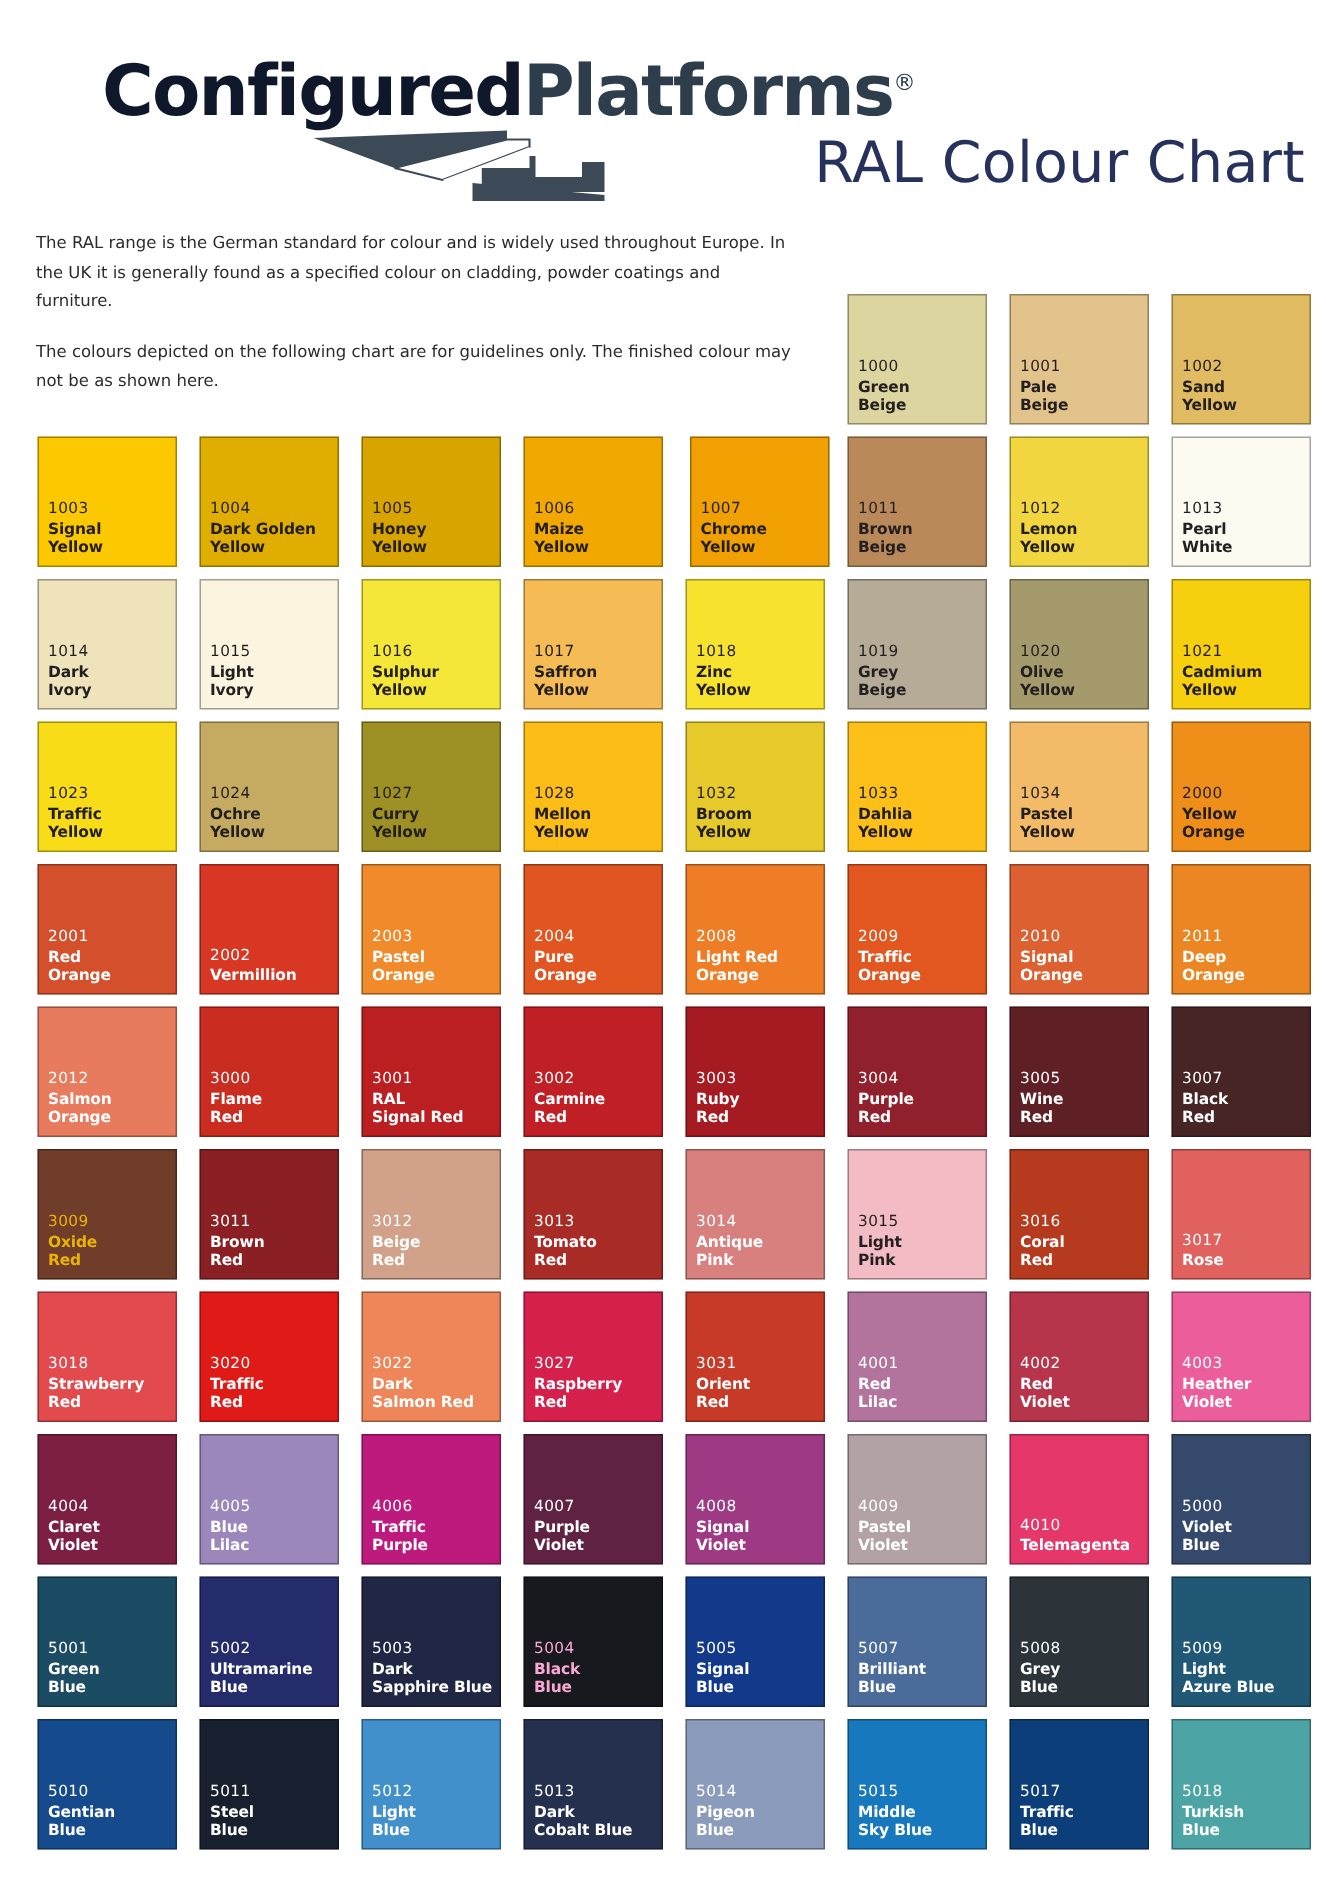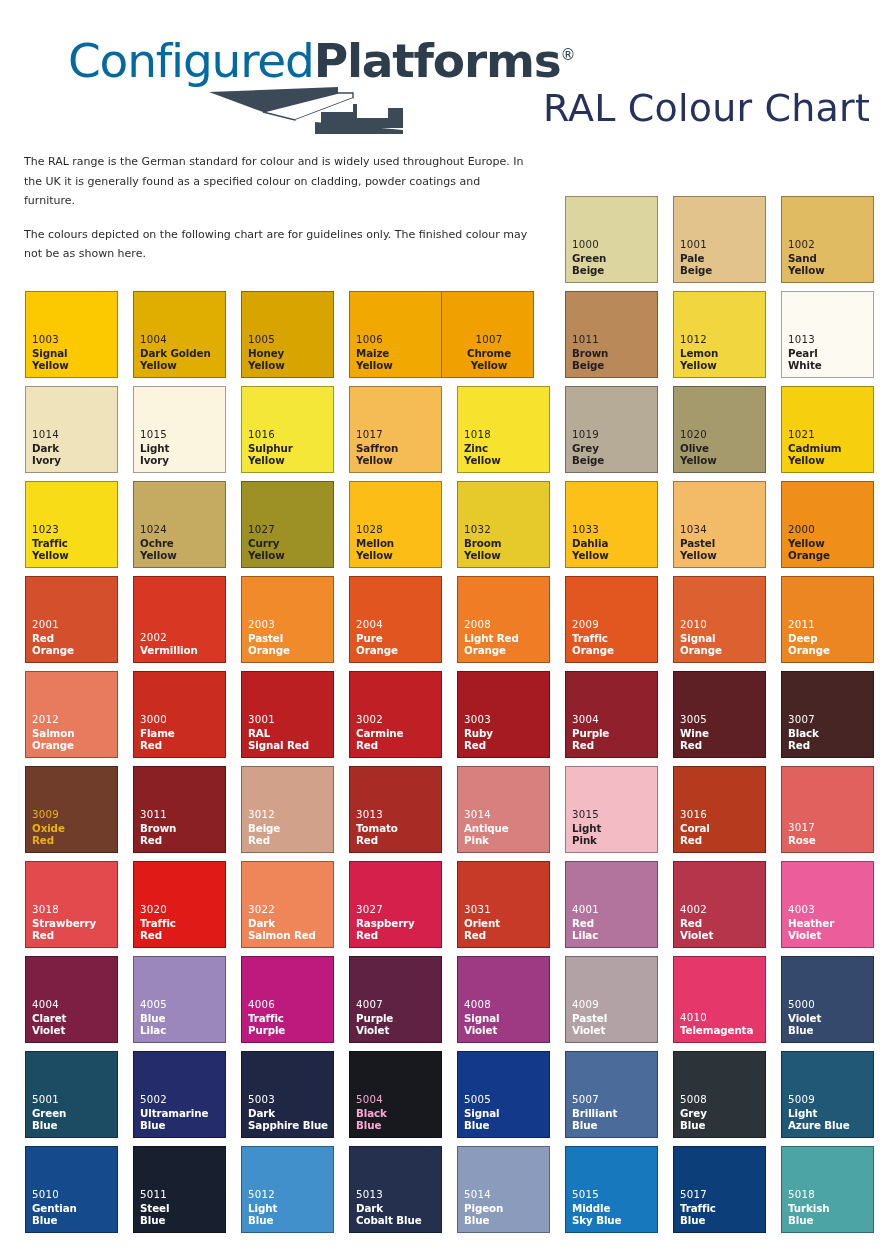--- a/index.html
+++ b/index.html
@@ -37,22 +37,22 @@
 
   #logo-wordmark {
     position: absolute;
     left: 0; top: 0;
     white-space: nowrap;
     font-size: 47px;
     line-height: 58px;
     letter-spacing: -1.2px;
   }
   #logo-word-1 {
-    color: #0369a1;
-    font-weight: 400;
+    color: #0f172a;
+    font-weight: 700;
     font-family: "DejaVu Sans", sans-serif;
   }
   #logo-word-2 {
     color: #2d3d4c;
     font-weight: 700;
     font-family: "DejaVu Sans", sans-serif;
   }
   #logo-reg {
     color: #2d3d4c;
     font-size: 15px;
@@ -211,21 +211,21 @@
           <span class="swatch-name">Yellow</span>
         </div>
       </div>
       <div class="swatch" style="left: 349px; top: 291px; background: rgb(241, 168, 0);">
         <div class="swatch-labels" style="color: rgb(35, 31, 32);">
           <span class="swatch-code">1006</span>
           <span class="swatch-name">Maize</span>
           <span class="swatch-name">Yellow</span>
         </div>
       </div>
-      <div class="swatch" style="left: 441px; top: 291px; background: rgb(240, 160, 0); text-align: center;">
+      <div class="swatch" style="left: 460px; top: 291px; background: rgb(240, 160, 0);">
         <div class="swatch-labels" style="color: rgb(35, 31, 32);">
           <span class="swatch-code">1007</span>
           <span class="swatch-name">Chrome</span>
           <span class="swatch-name">Yellow</span>
         </div>
       </div>
       <div class="swatch" style="left: 565px; top: 291px; background: rgb(185, 137, 90);">
         <div class="swatch-labels" style="color: rgb(35, 31, 32);">
           <span class="swatch-code">1011</span>
           <span class="swatch-name">Brown</span>

